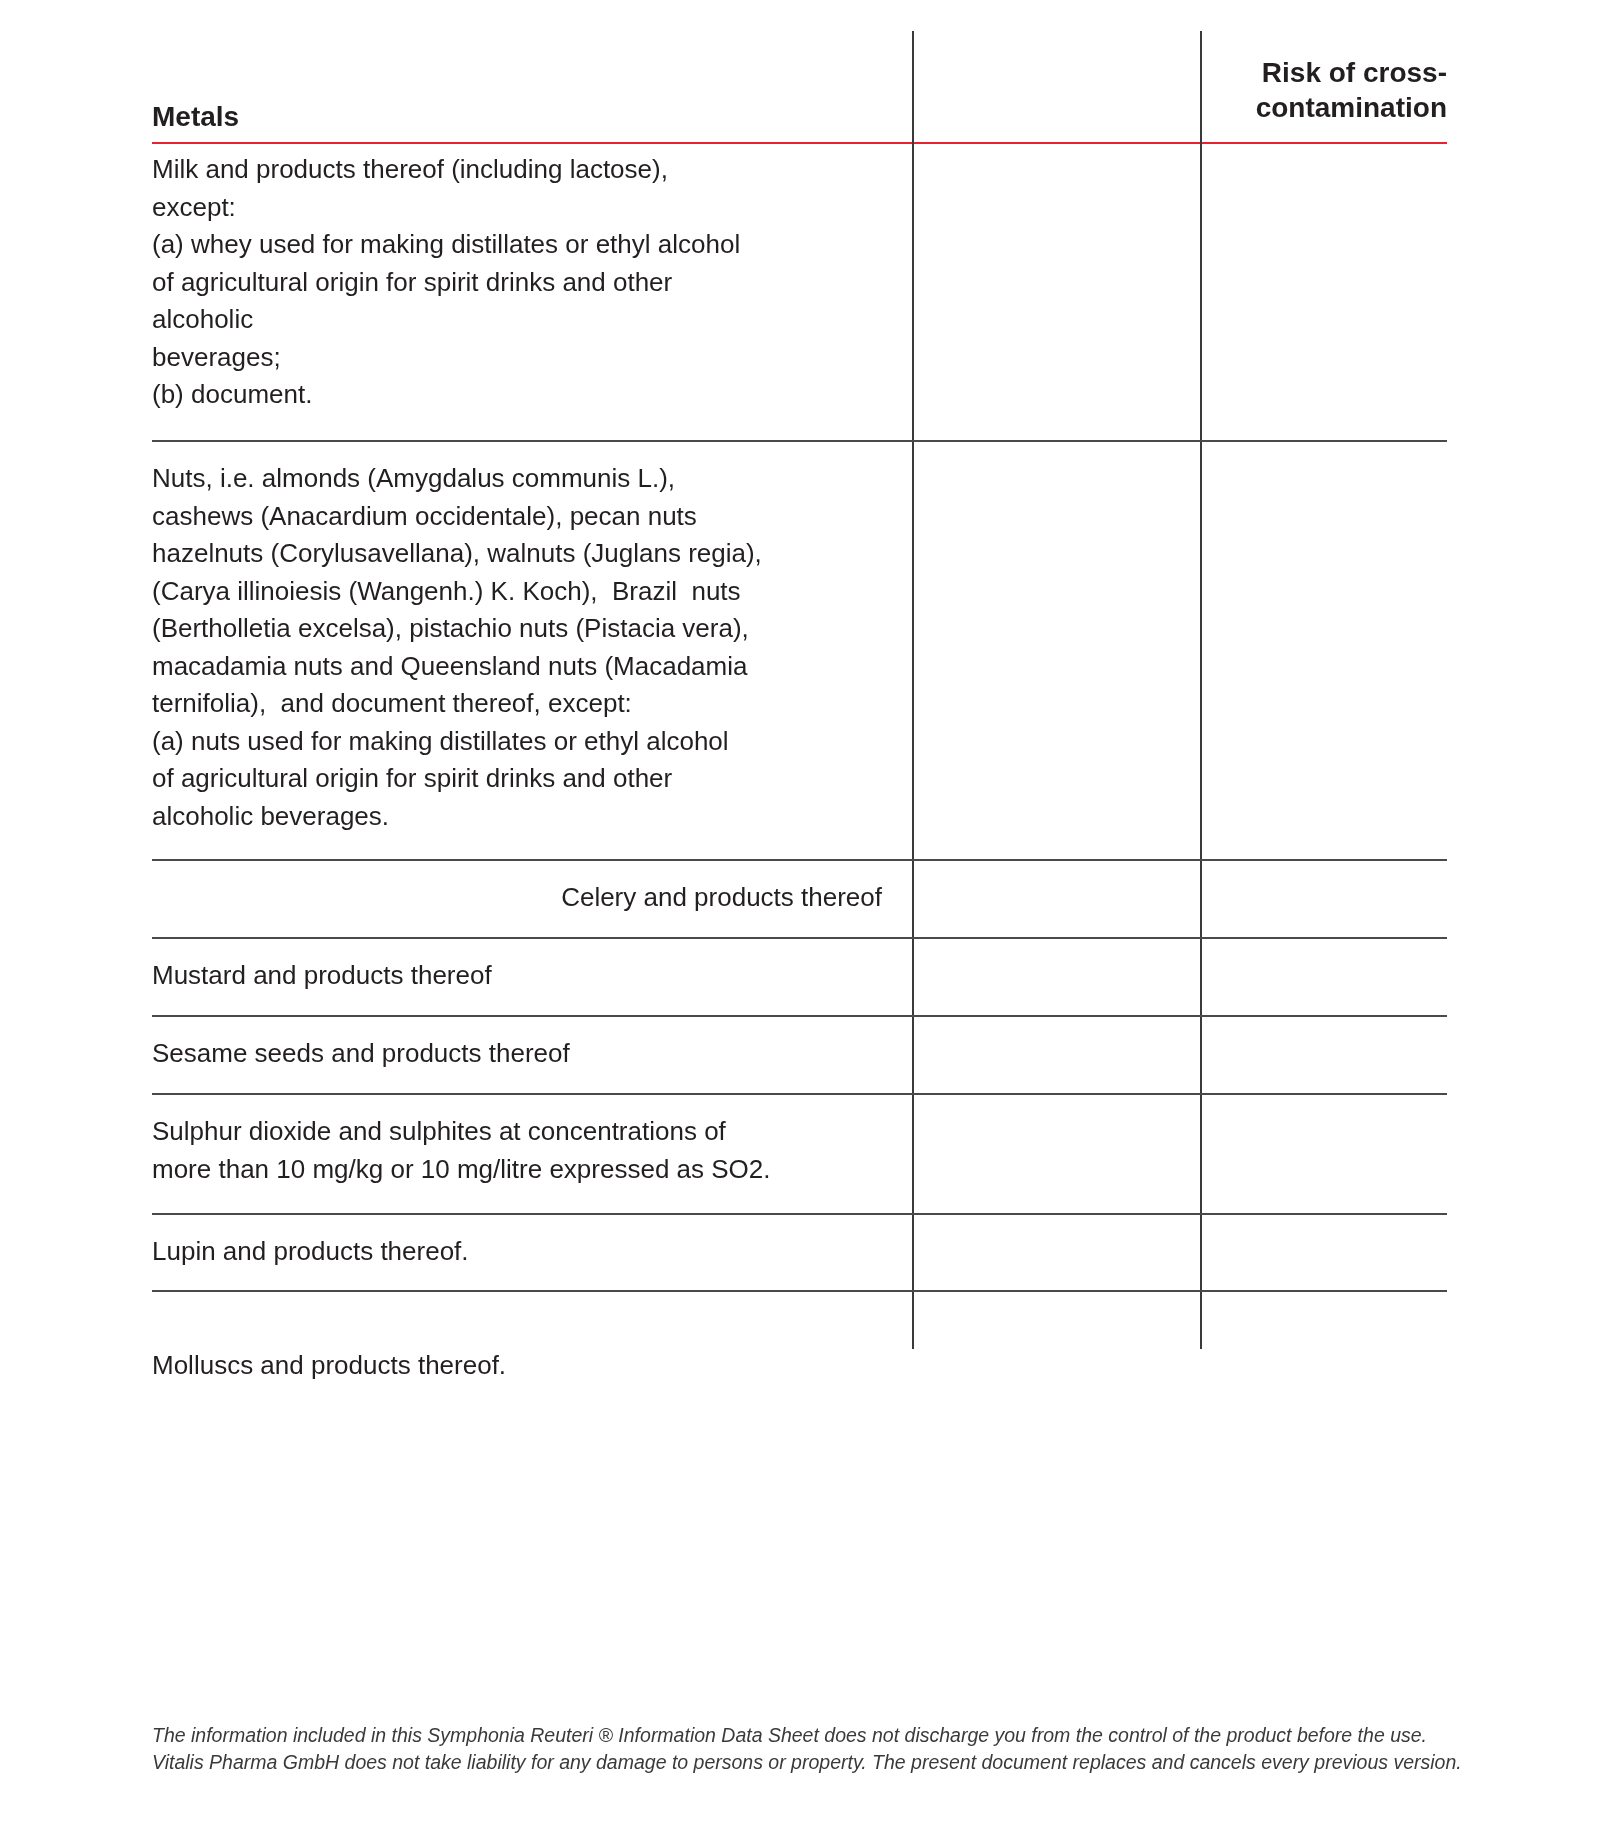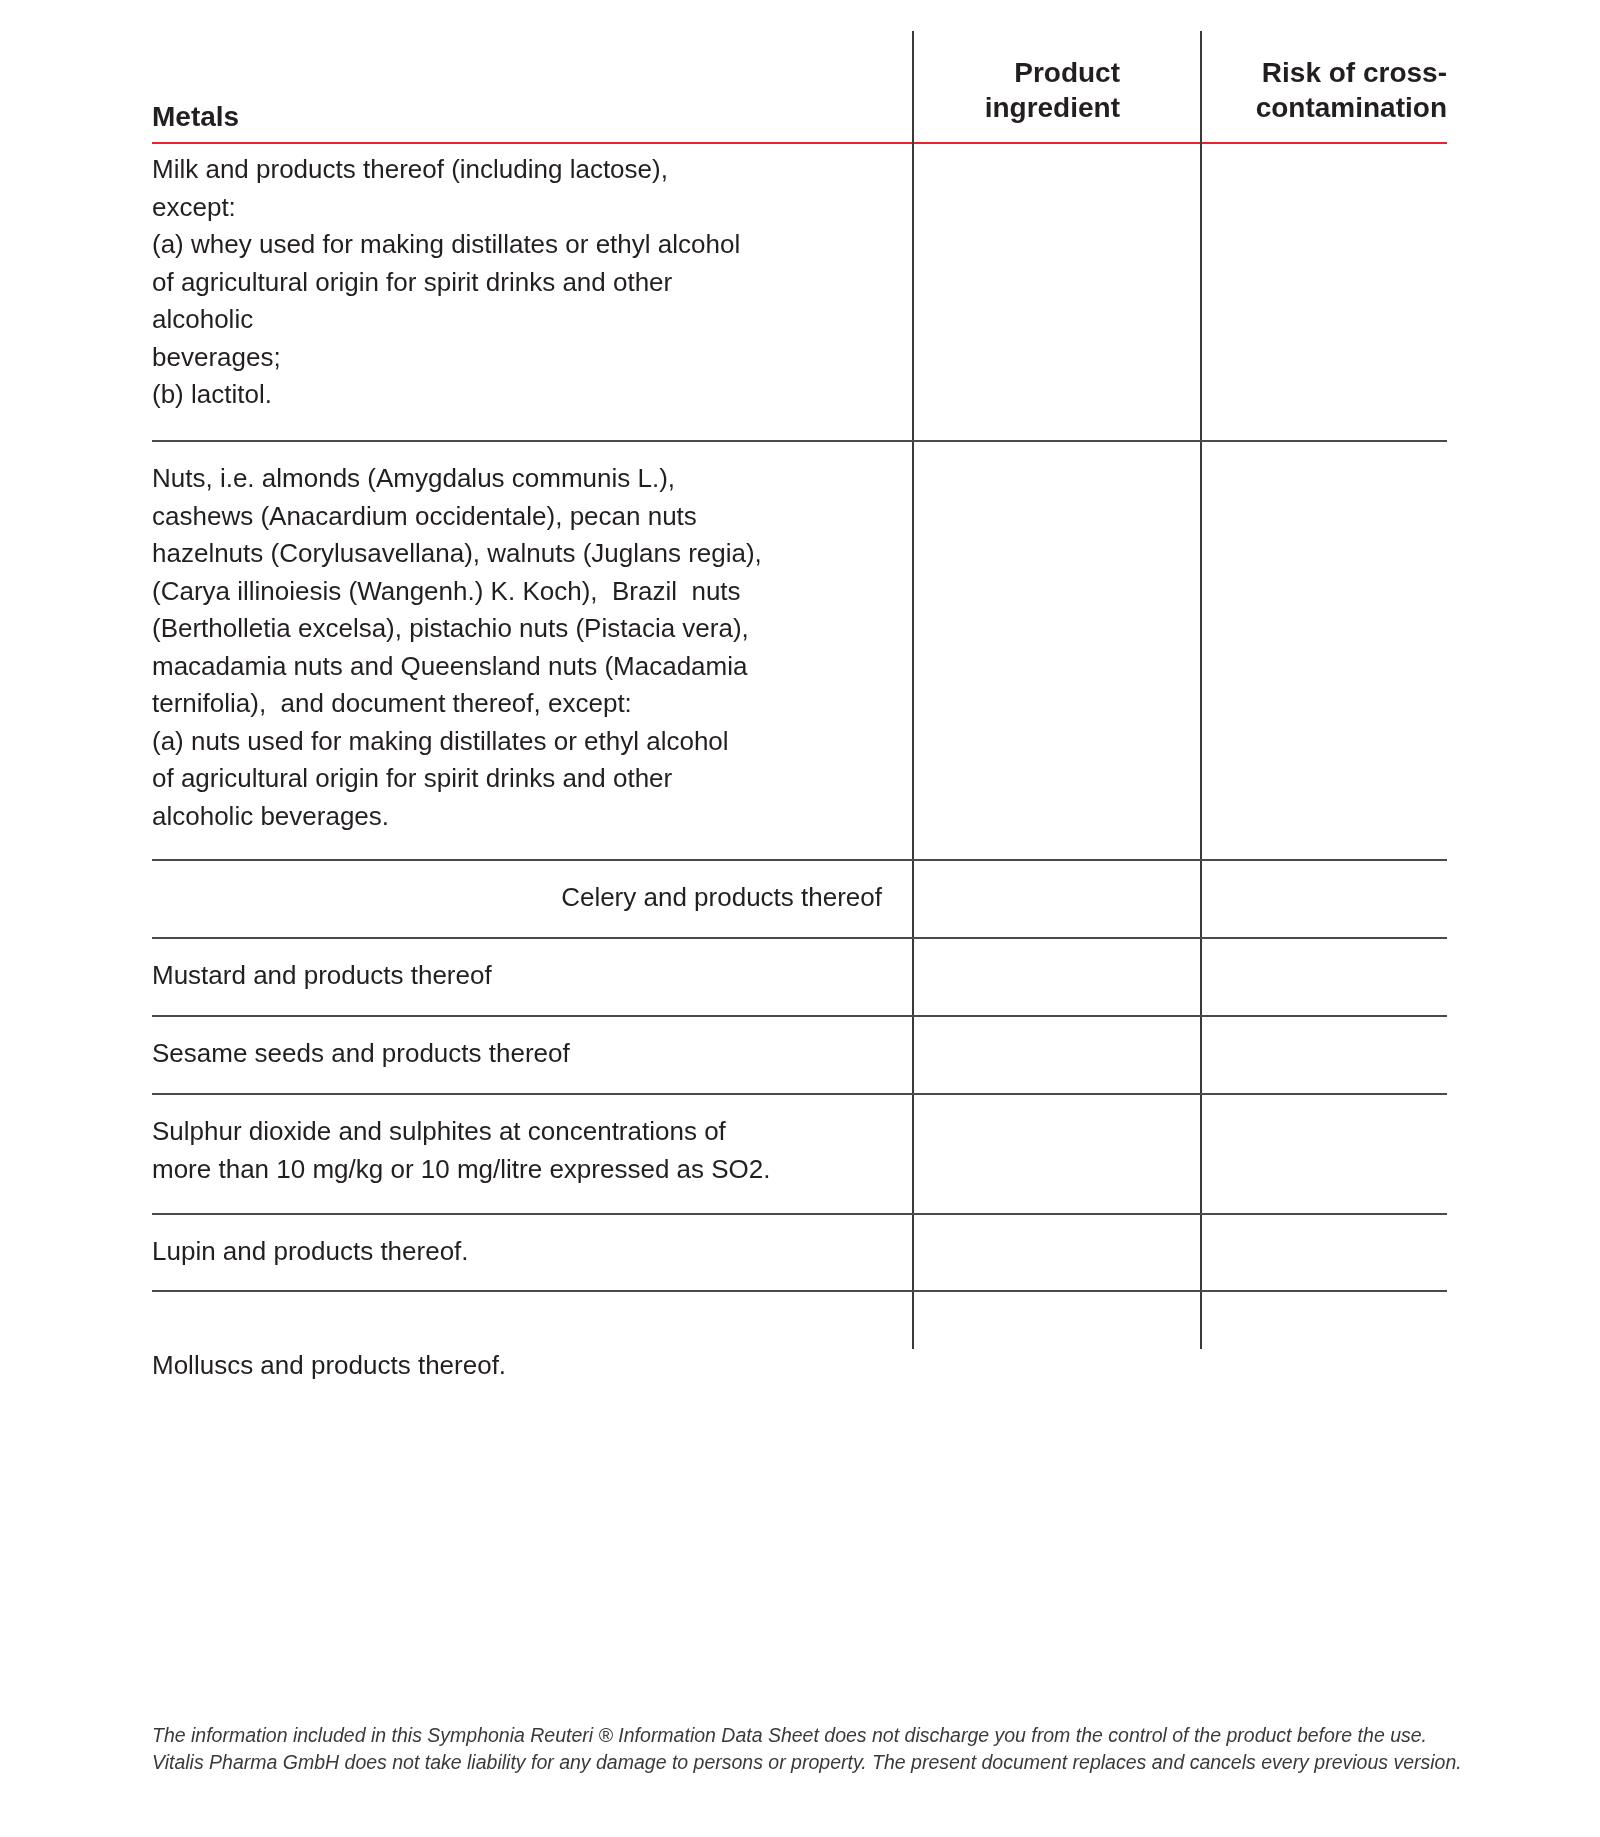--- a/index.html
+++ b/index.html
@@ -112,44 +112,40 @@
     }
     .footer span { display: block; white-space: nowrap; }
   </style>
 </head>
 <body>
 
 <div class="page">
 
   <div class="header">
     <div class="col-metals">Metals</div>
-    <div class="col-right col-ingredient">
-      <span>Product</span>
-      <span>ingredient</span>
-    </div>
     <div class="col-right col-risk">
       <span>Risk of cross-</span>
       <span>contamination</span>
     </div>
   </div>
 
   <div class="red-rule"></div>
 
   <div class="vline c1"></div>
   <div class="vline c2"></div>
 
   <div class="row" style="top:144px;height:297px;">
     <div class="cell-text" style="top:7px;">
       <span>Milk and products thereof (including lactose),</span>
       <span>except:</span>
       <span>(a) whey used for making distillates or ethyl alcohol</span>
       <span>of agricultural origin for spirit drinks and other</span>
       <span>alcoholic</span>
       <span>beverages;</span>
-      <span>(b) lactitol.</span>
+      <span>(b) document.</span>
     </div>
     <div class="cell-ingredient"></div>
     <div class="cell-risk"></div>
   </div>
   <div class="hrule" style="top:440px;"></div>
 
   <div class="row" style="top:442px;height:418px;">
     <div class="cell-text" style="top:18px;">
       <span>Nuts, i.e. almonds (Amygdalus communis L.),</span>
       <span>cashews (Anacardium occidentale), pecan nuts</span>

